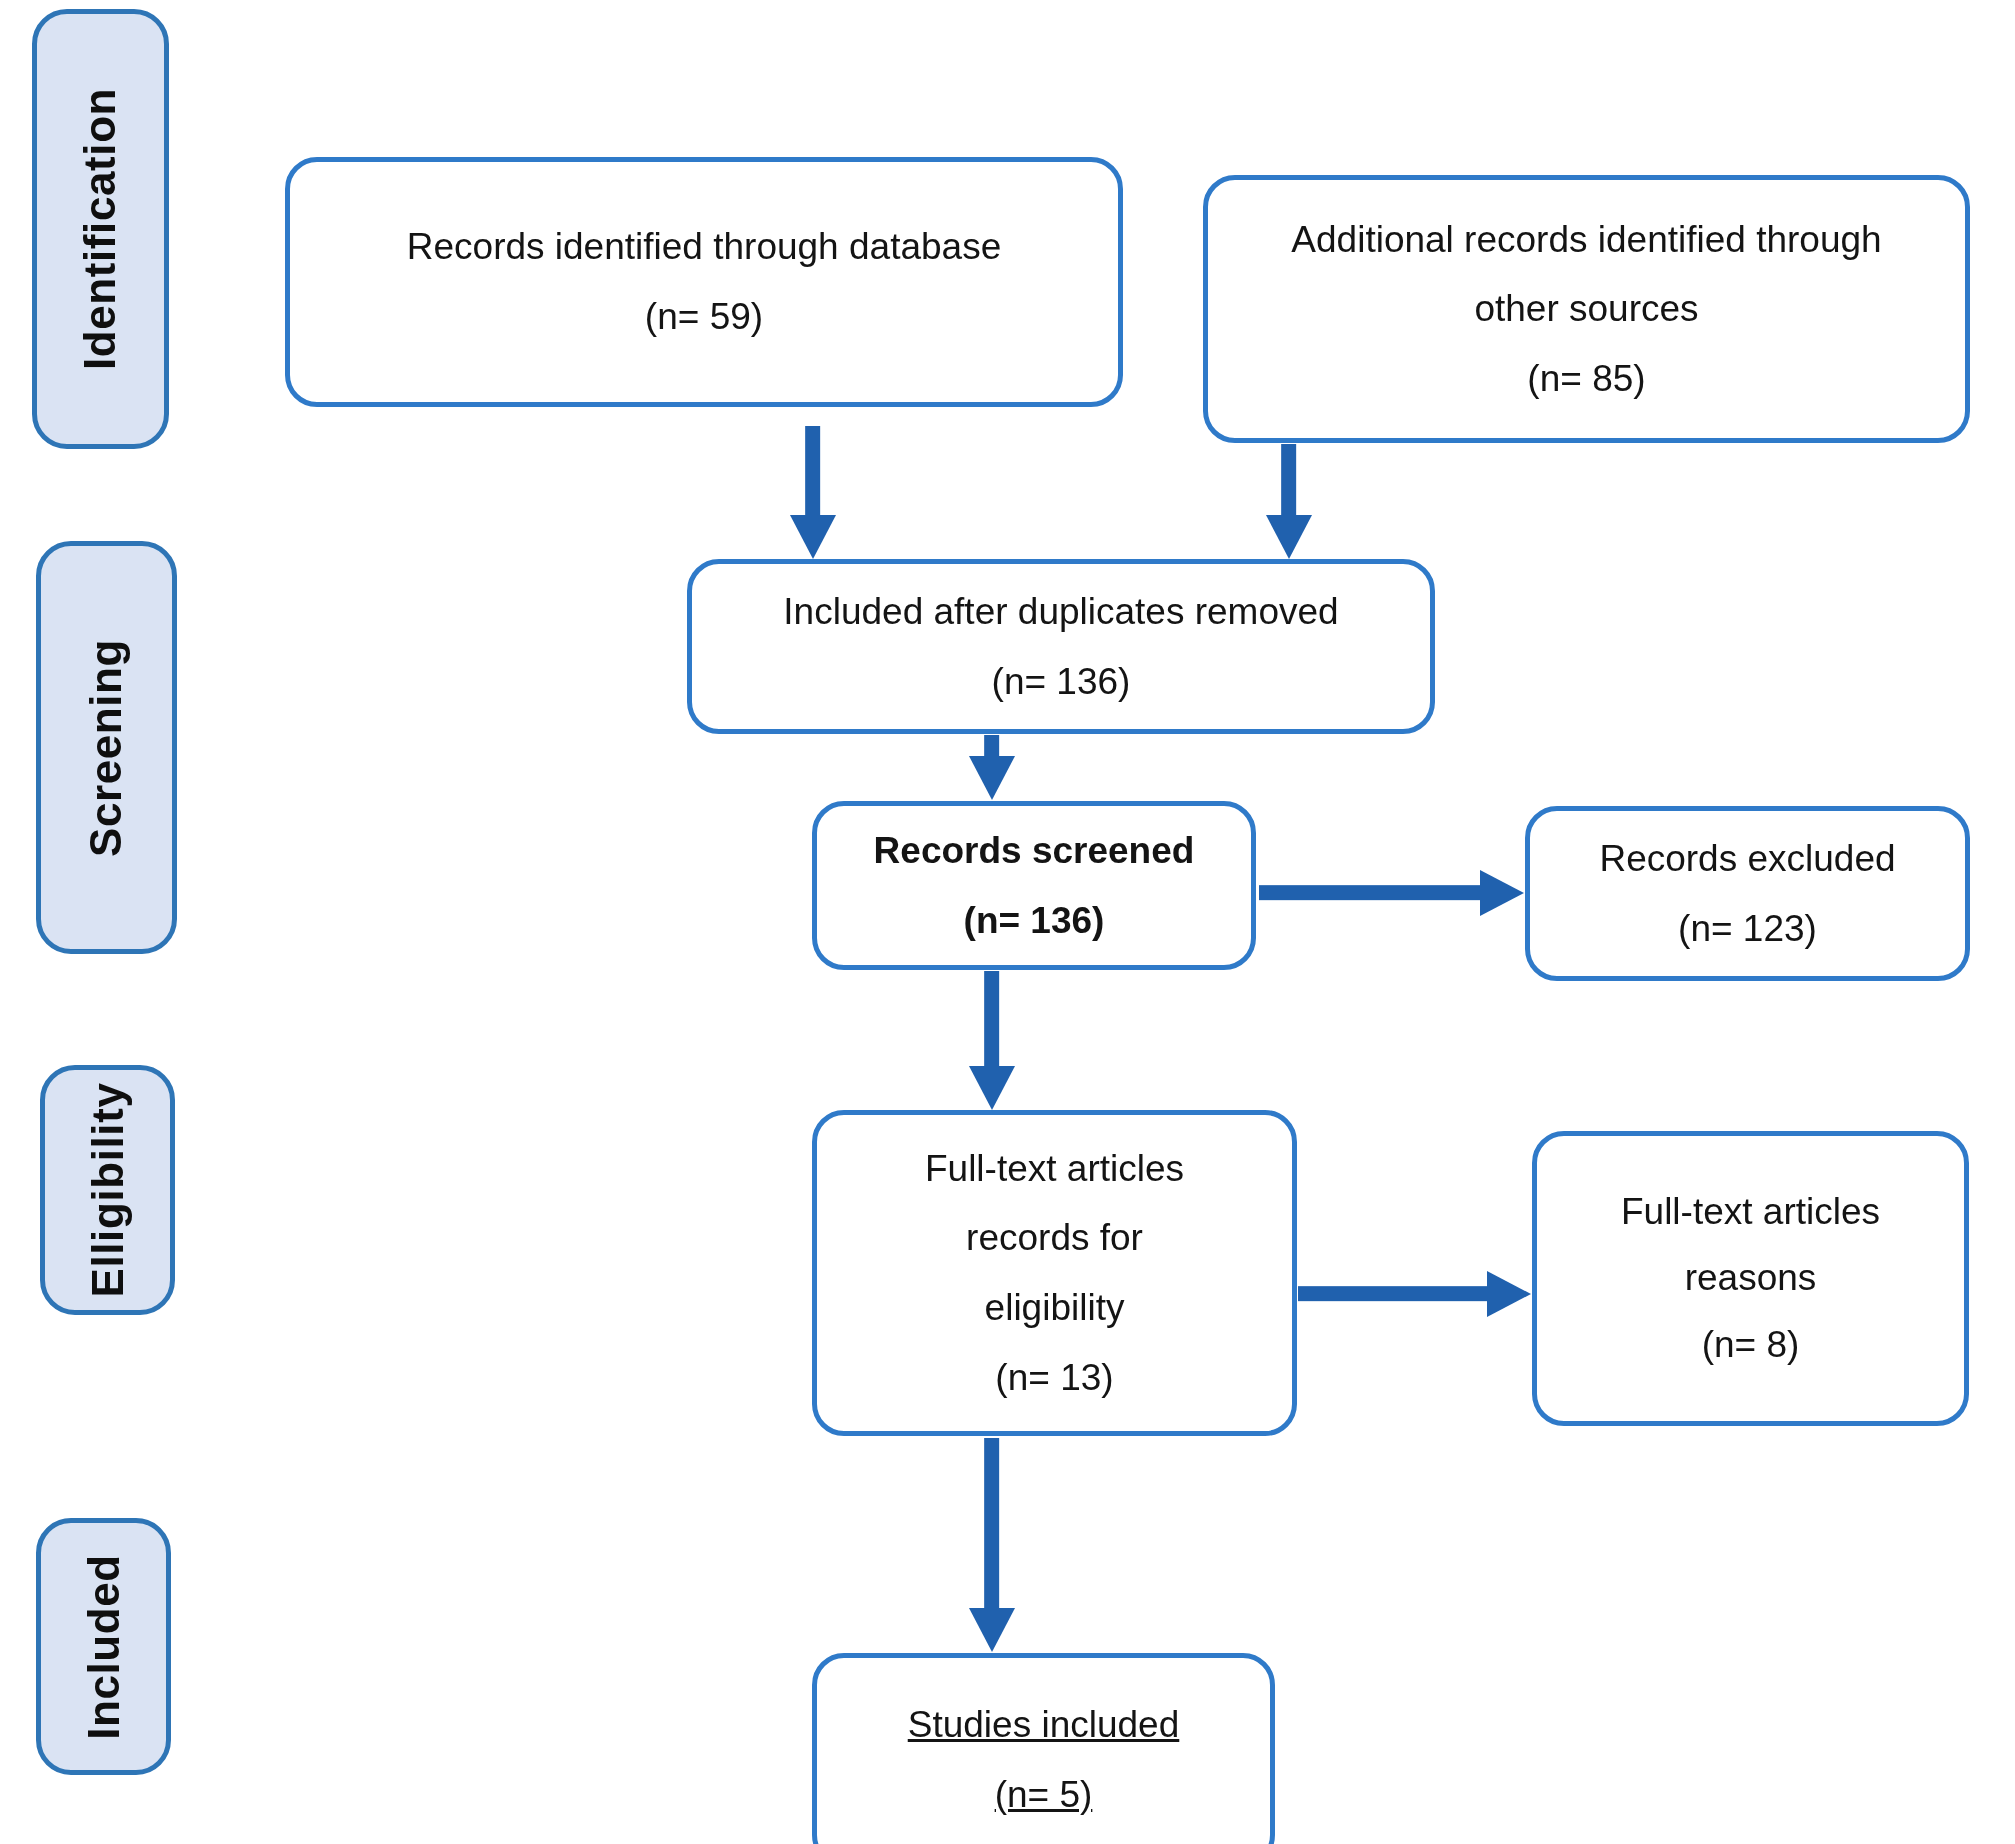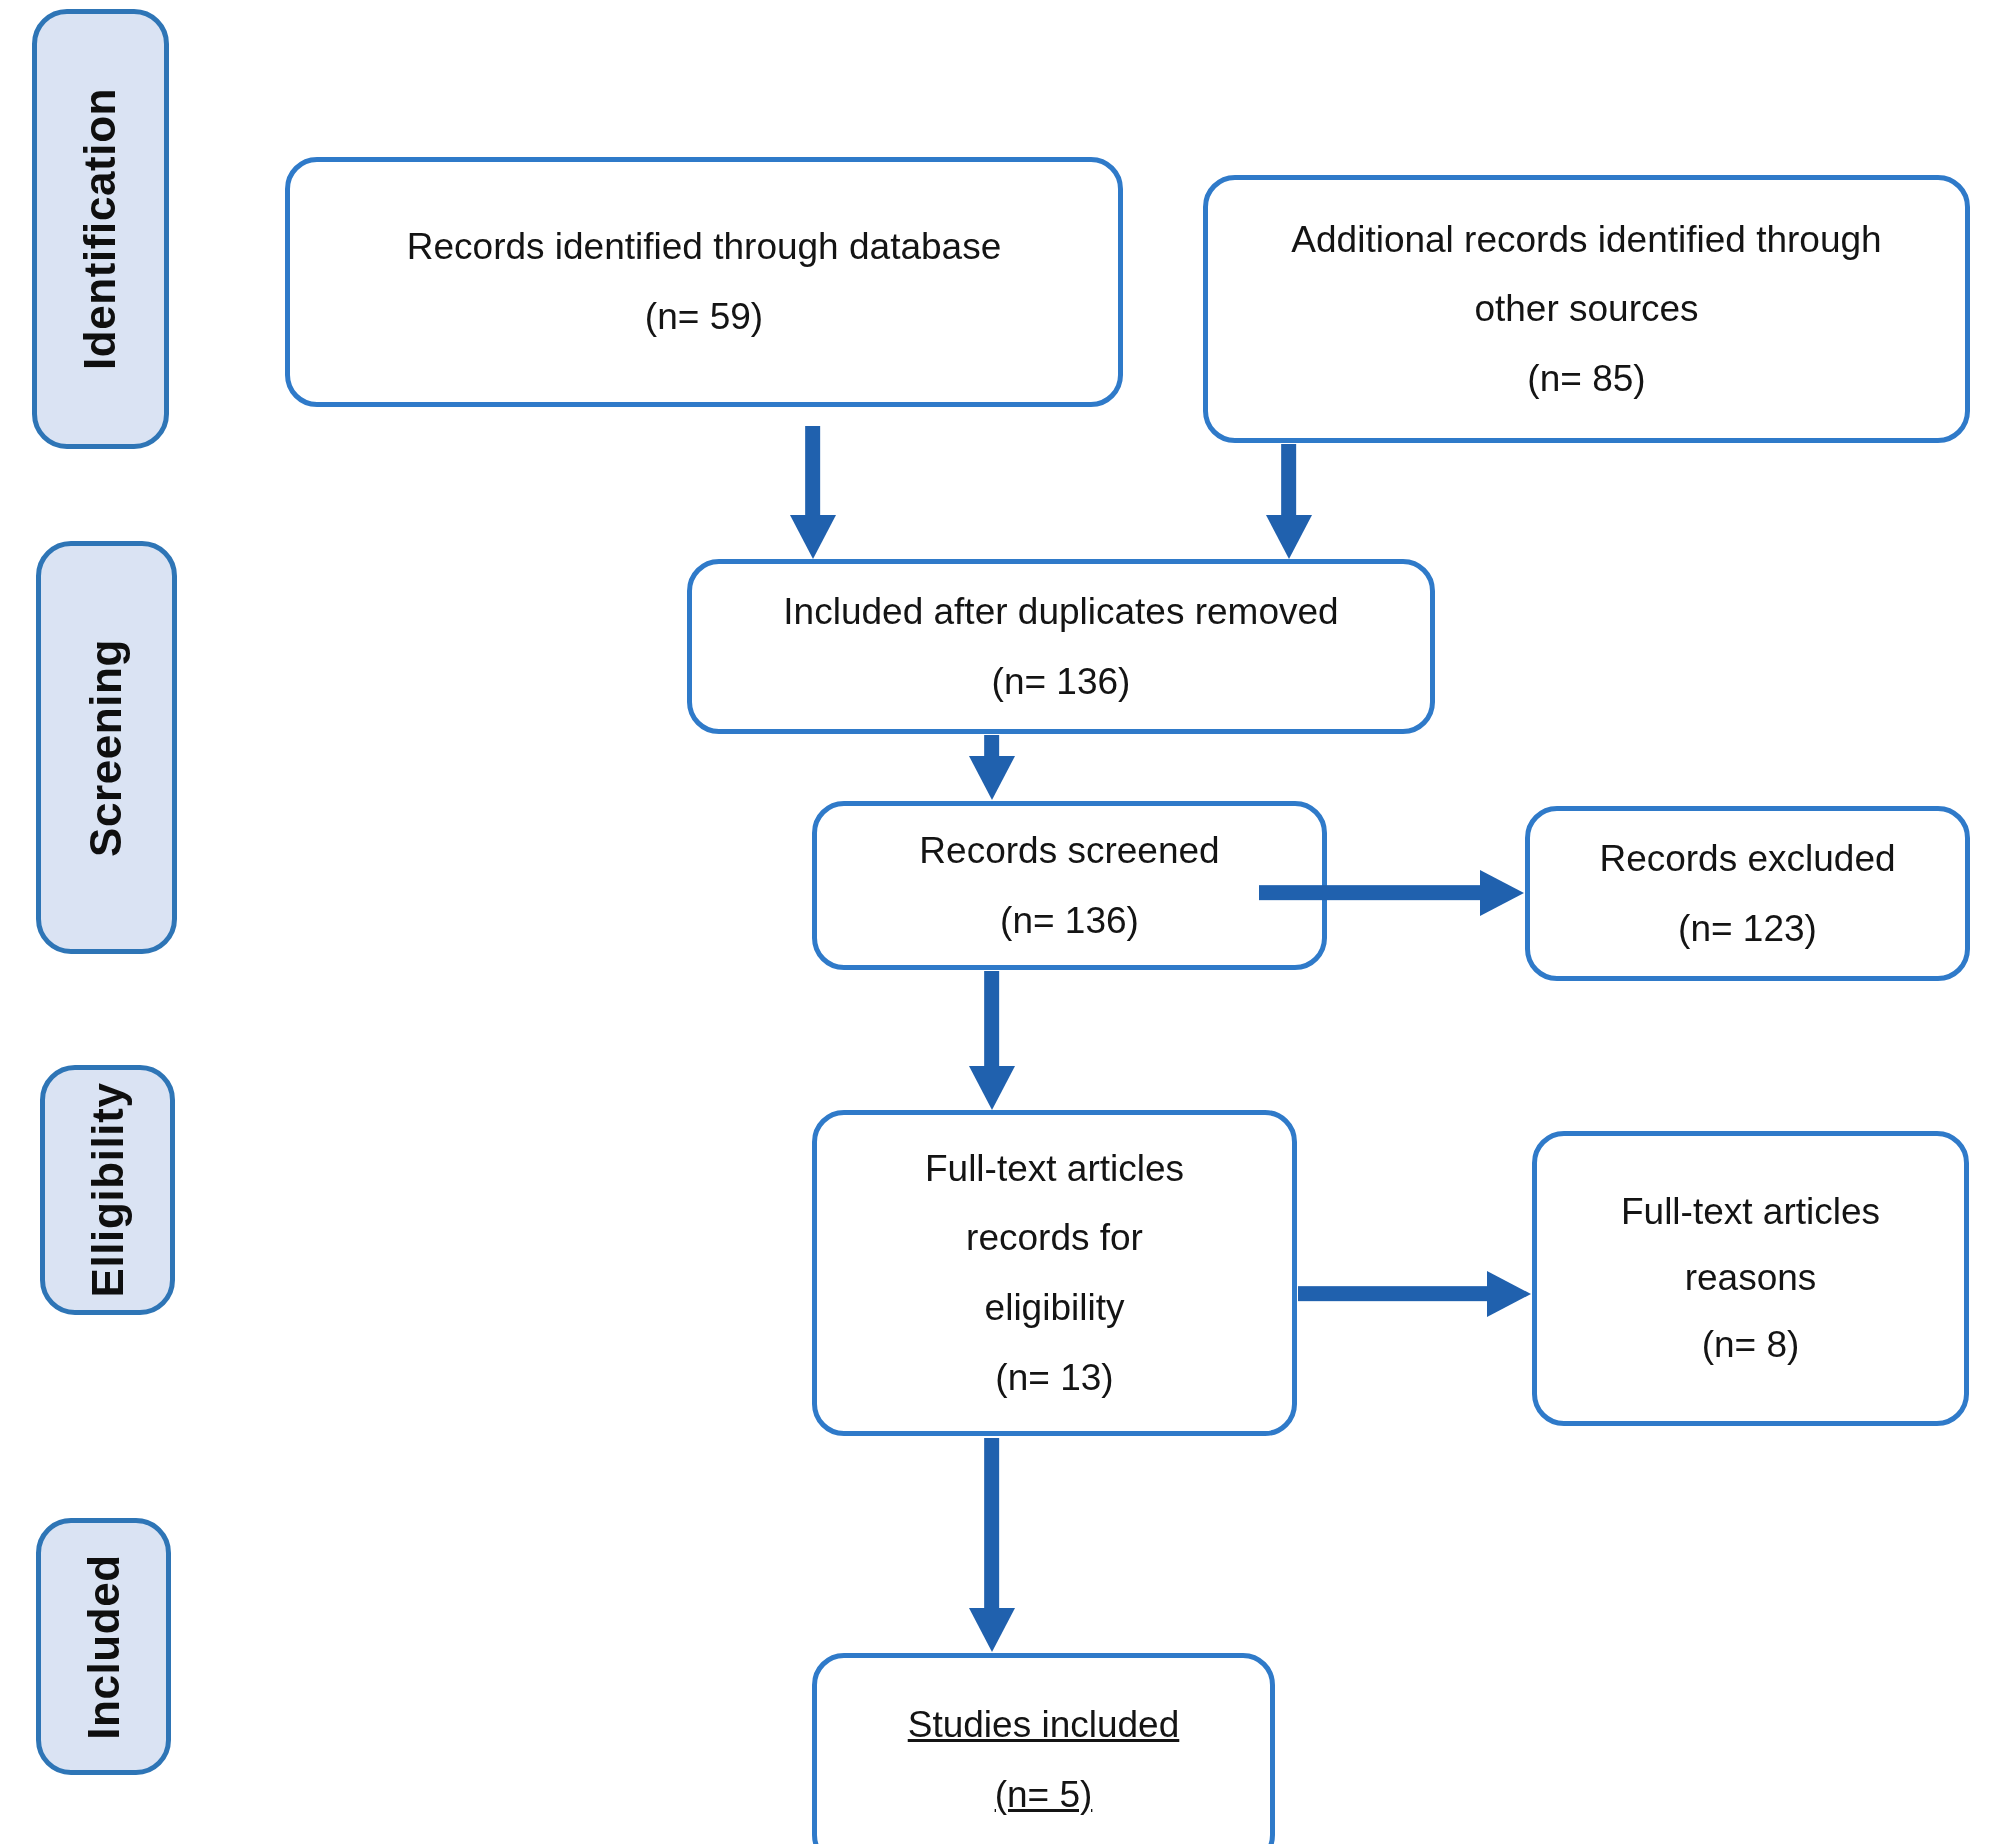--- a/index.html
+++ b/index.html
@@ -90,21 +90,21 @@
   <div class="fbox" style="left:687px;top:559px;width:748px;height:175px;">
     <div class="bline">Included after duplicates removed</div>
     <div class="bline">(n= 136)</div>
   </div>
 
   <div class="varrow" style="left:968px;top:735px;width:47px;height:65px;">
     <div class="shaft"></div>
     <div class="head"></div>
   </div>
 
-  <div class="fbox" style="left:812px;top:801px;width:515px;height:169px;">
+  <div class="fbox" style="left:812px;top:801px;width:444px;height:169px;font-weight:bold;">
     <div class="bline">Records screened</div>
     <div class="bline">(n= 136)</div>
   </div>
 
   <div class="harrow" style="left:1259px;top:869px;width:265px;height:47px;">
     <div class="shaft"></div>
     <div class="head"></div>
   </div>
 
   <div class="fbox" style="left:1525px;top:806px;width:445px;height:175px;">

